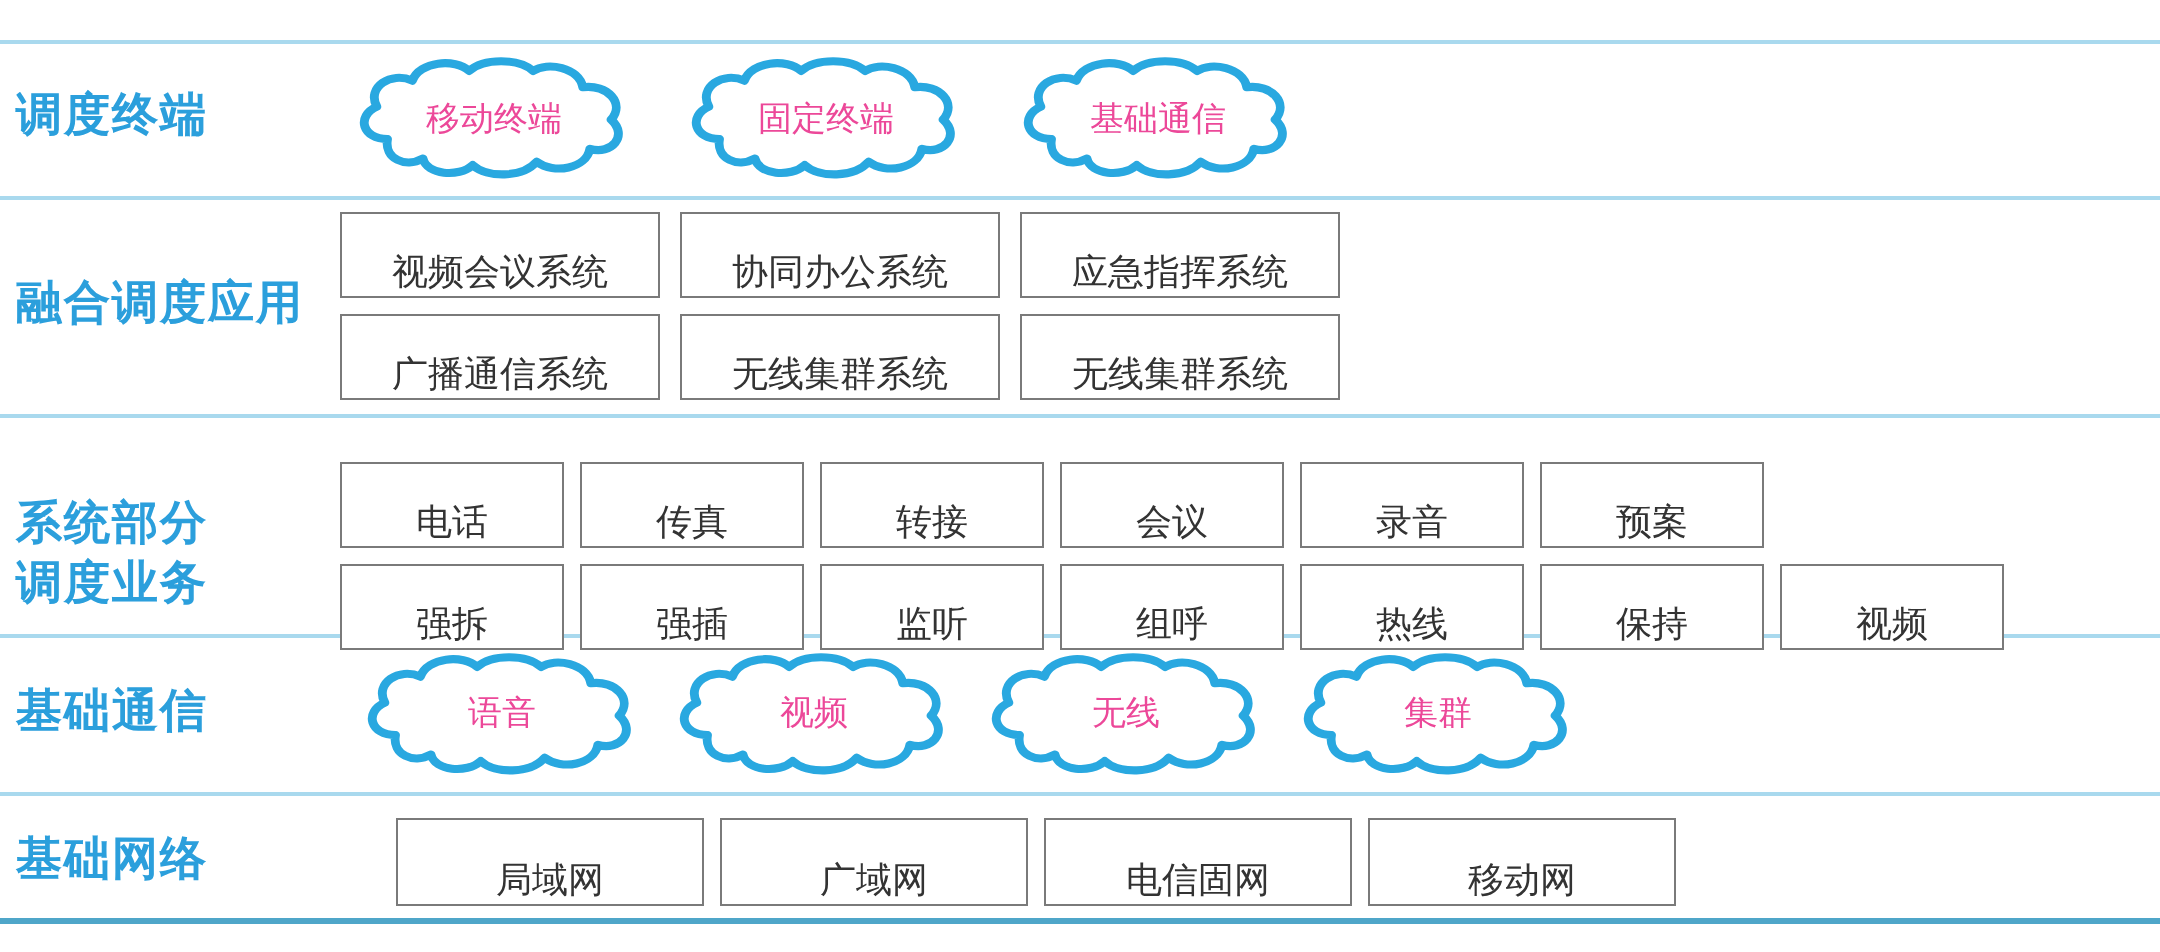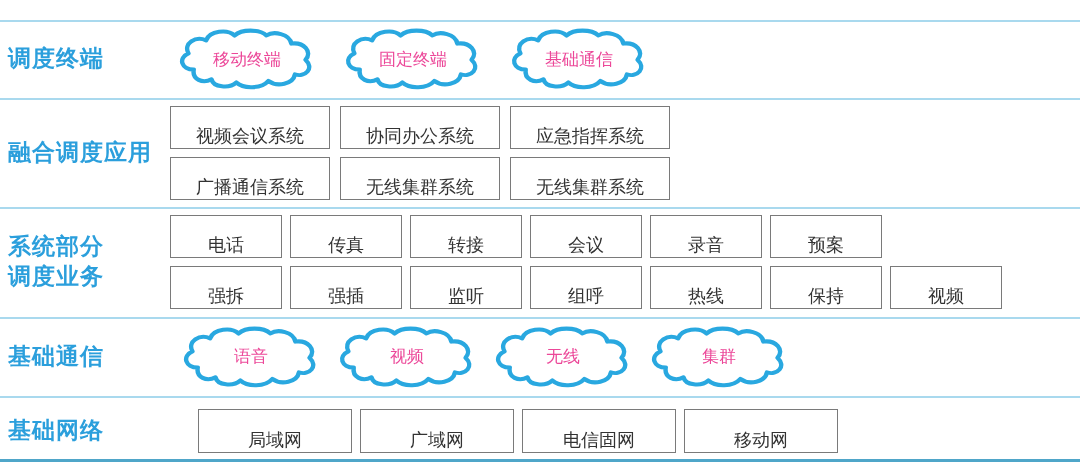--- a/index.html
+++ b/index.html
@@ -11,21 +11,21 @@
   .hline.l1 { top:20px; }
   .hline.l2 { top:98px; }
   .hline.l3 { top:207px; }
   .hline.l4 { top:317px; }
   .hline.l5 { top:396px; }
   .hline.bottom { top:459px; height:3px; background:var(--bottom-line,#4fa6c9); }
 
   .row { position:absolute; left:0; right:0; display:flex; align-items:center; }
   .row-terminal { top:22px;  height:74px; }
   .row-apps     { top:100px; height:105px; }
-  .row-services { top:209px; height:106px; }
+  .row-services { top:225px; height:106px; }
   .row-comms    { top:319px; height:75px; }
   .row-networks { top:401px; height:59px; }
 
   .row-label {
     width:162px; padding-left:8px; flex-shrink:0;
     color:var(--label-blue,#2b9fdc); font-size:23px; font-weight:600;
     line-height:1.3; letter-spacing:1px;
   }
 
   .clouds { display:flex; align-items:center; }

